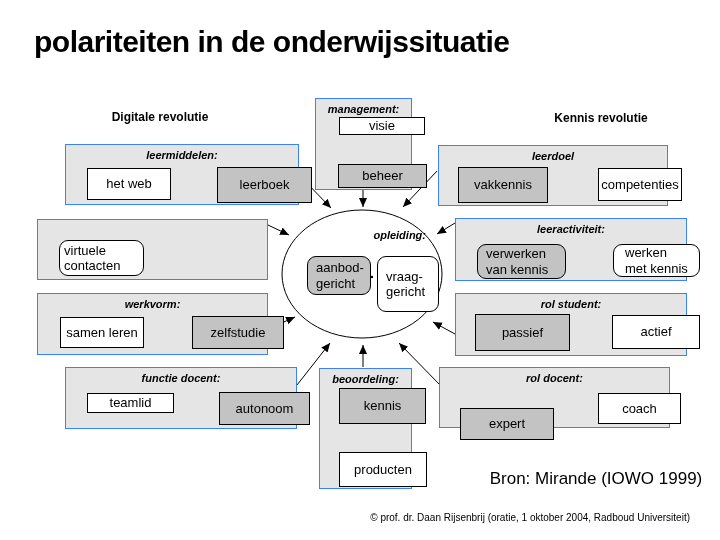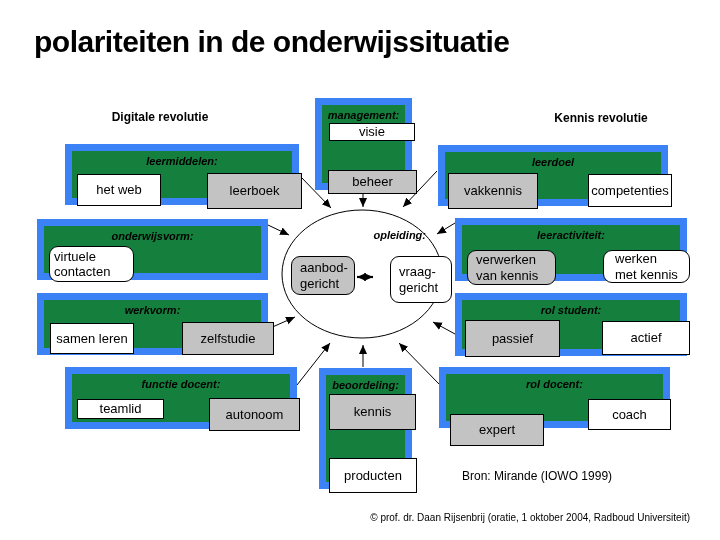--- a/index.html
+++ b/index.html
@@ -11,39 +11,39 @@
   .title{
     position:absolute;left:34px;top:25px;width:660px;
     font-size:30px;font-weight:bold;letter-spacing:-0.5px;white-space:nowrap;
   }
   .heading{
     position:absolute;width:200px;text-align:center;
     font-size:12px;font-weight:bold;white-space:nowrap;
   }
   .layer{position:absolute;left:0;top:0;width:720px;height:540px;}
   .group{
-    position:absolute;border:7px solid #3b82f6;background:#15803d;box-sizing:border-box;
+    position:absolute;border:1px solid #3b82f6;background:#e5e5e5;box-sizing:border-box;
   }
   .glabel{
     position:absolute;left:0;top:4px;width:100%;text-align:center;
     font-size:11px;font-style:italic;font-weight:bold;white-space:nowrap;
   }
   .box{
     position:absolute;border:1px solid #000;background:#fff;box-sizing:border-box;
     display:flex;align-items:center;justify-content:center;
-    font-size:13px;line-height:1.18;white-space:pre-line;text-align:center;
+    font-size:13px;line-height:1.18;white-space:pre-line;text-align:center;margin-left:16px;
   }
   .box.gray{background:#c3c3c3;}
   .box.lalign{justify-content:flex-start;padding-left:8px;text-align:left;border-radius:9px;}
   .ellipse-label{
     position:absolute;left:306px;top:229px;width:120px;text-align:right;
     font-size:11px;font-style:italic;font-weight:bold;
   }
   .source{
-    position:absolute;left:462px;top:469px;width:240px;text-align:left;font-size:12px;
+    position:absolute;left:476px;top:469px;width:240px;text-align:center;font-size:17px;
   }
   .copyright{
     position:absolute;left:280px;top:512px;width:410px;text-align:right;font-size:10px;
   }
   svg line, svg ellipse{stroke:#000;}
 </style>
 </head>
 <body>
 
 <div class="stage">
@@ -95,37 +95,36 @@
 
   <div class="group" style="left:315px;top:98px;width:97px;height:92px">
     <div class="glabel">management:</div>
     <div class="box" style="left:7px;top:18px;width:86px;height:18px">visie</div>
     <div class="box gray" style="left:6px;top:65px;width:89px;height:24px">beheer</div>
   </div>
 
   <div class="ellipse-label">opleiding:</div>
   <div class="box gray lalign" style="left:291px;top:256px;width:64px;height:39px">aanbod-
 gericht</div>
-  <div class="box lalign" style="left:390px;top:256px;width:62px;height:47px">vraag-
+  <div class="box lalign" style="left:361px;top:256px;width:62px;height:56px">vraag-
 gericht</div>
 
   <div class="group" style="left:319px;top:368px;width:93px;height:121px">
     <div class="glabel">beoordeling:</div>
     <div class="box gray" style="left:3px;top:19px;width:87px;height:36px">kennis</div>
     <div class="box" style="left:3px;top:83px;width:88px;height:35px">producten</div>
   </div>
 
   <div class="group" style="left:65px;top:144px;width:234px;height:61px">
     <div class="glabel">leermiddelen:</div>
     <div class="box" style="left:5px;top:23px;width:84px;height:32px">het web</div>
     <div class="box gray" style="left:135px;top:22px;width:95px;height:36px">leerboek</div>
   </div>
 
   <div class="group" style="left:37px;top:219px;width:231px;height:61px">
-    <div class="glabel">onderwijsvorm:</div>
     <div class="box lalign" style="left:5px;top:20px;width:85px;height:36px;padding-left:4px">virtuele
 contacten</div>
   </div>
 
   <div class="group" style="left:37px;top:293px;width:231px;height:62px">
     <div class="glabel">werkvorm:</div>
     <div class="box" style="left:6px;top:23px;width:84px;height:31px">samen leren</div>
     <div class="box gray" style="left:138px;top:22px;width:92px;height:33px">zelfstudie</div>
   </div>
 

